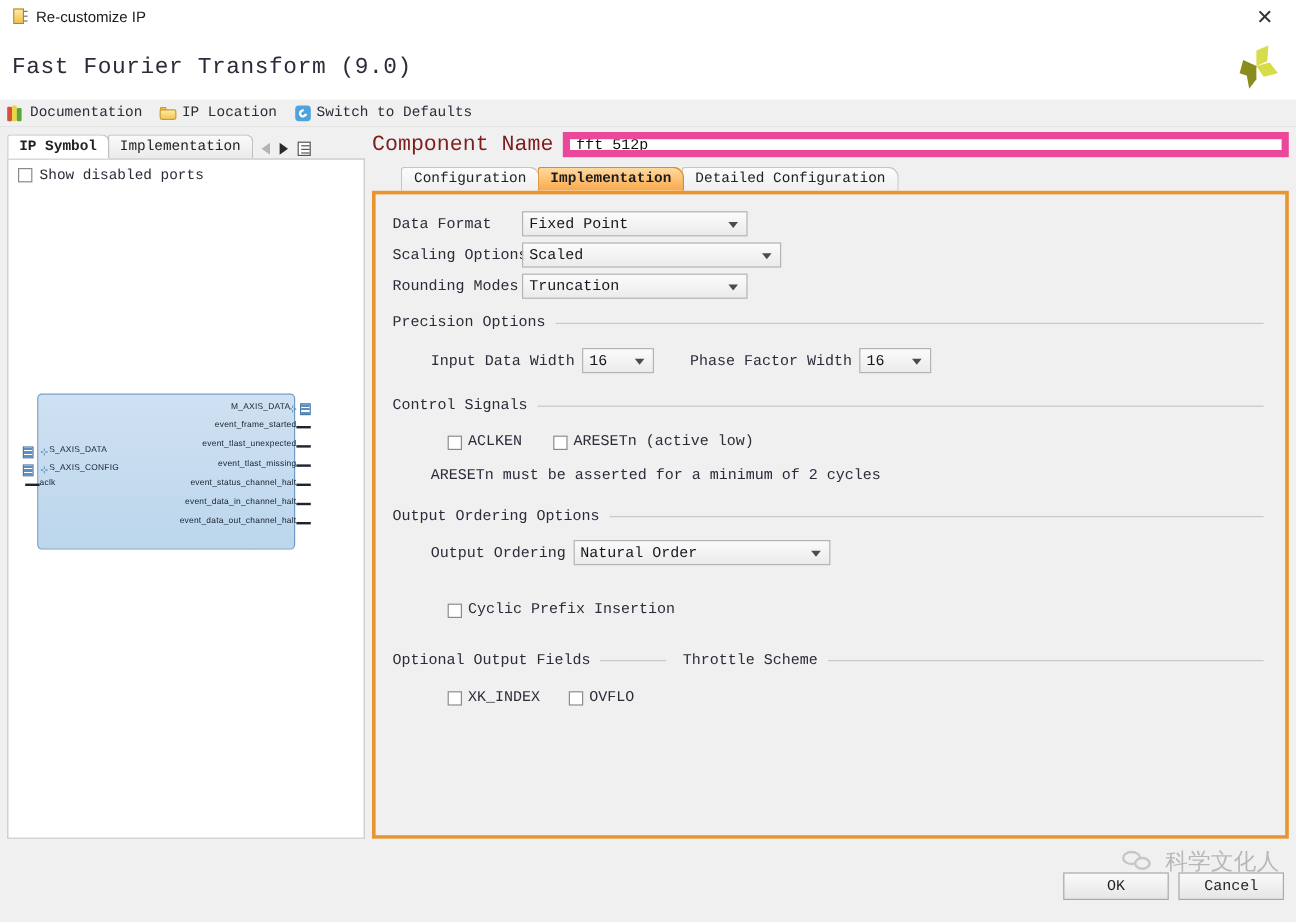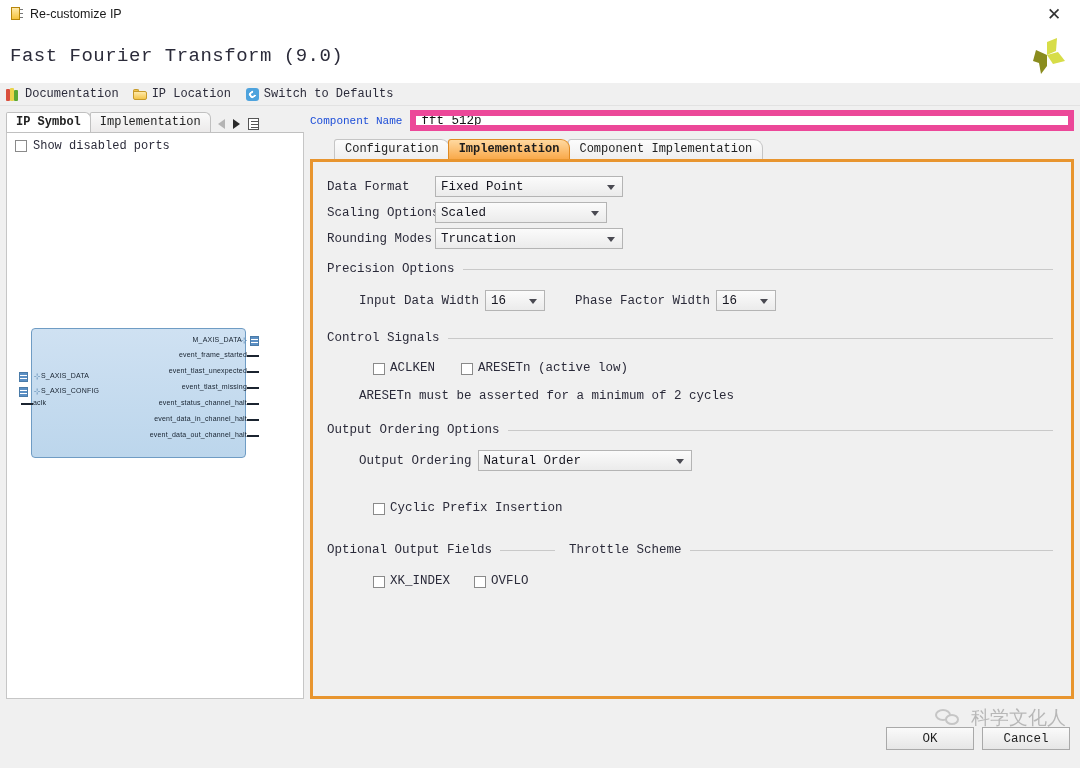--- a/index.html
+++ b/index.html
@@ -133,21 +133,21 @@
     border: 1px solid #4a7ba8;
   }
   .bus-plus {
     position: absolute; width: 8px; height: 8px; color: #4a7ba8; font-size: 8px;
     line-height: 8px; text-align: center;
   }
 
   
   .right-panel { flex: 1; display: flex; flex-direction: column; }
   .comp-row { display: flex; align-items: center; gap: 8px; margin-bottom: 6px; }
-  .comp-label { font-family:"Liberation Mono", monospace; font-size: 11px; color:#1d4ed8; white-space:nowrap; }
+  .comp-label { font-family:"Liberation Mono", monospace; font-size: 18px; color:#7f1d1d; white-space:nowrap; }
   .comp-input {
     flex: 1; height: 21px; background: #fff; border: 6px solid #ec4899;
     font-family:"Liberation Mono", monospace; font-size: 12.5px; color:#111;
     padding: 0 5px; outline: none;
   }
   .rtabs { display: flex; align-items: flex-end; height: 22px; padding-left: 24px; }
   .rtab {
     font-family:"Liberation Mono", monospace; font-size: 12px; color:#222;
     padding: 2px 10px 3px 10px; cursor: pointer;
     border: 1px solid #c5c5c5; border-bottom: none;
@@ -333,36 +333,36 @@
 
   <div class="right-panel">
     <div class="comp-row">
       <span class="comp-label">Component Name</span>
       <input class="comp-input" type="text" value="fft_512p" style="">
     </div>
 
     <div class="rtabs">
       <div class="rtab">Configuration</div>
       <div class="rtab active">Implementation</div>
-      <div class="rtab">Component Implementation</div>
+      <div class="rtab">Detailed Configuration</div>
     </div>
 
     <div class="panel-box">
 
       <div class="frow">
         <span class="flabel" style="width:108px;">Data Format</span>
         <div class="ddown" style="width:188px;">
           <span>Fixed Point</span>
           <span class="caret"></span>
         </div>
       </div>
 
       <div class="frow">
         <span class="flabel" style="width:108px;">Scaling Options</span>
-        <div class="ddown" style="width:172px;">
+        <div class="ddown" style="width:216px;">
           <span>Scaled</span>
           <span class="caret"></span>
         </div>
       </div>
 
       <div class="frow">
         <span class="flabel" style="width:108px;">Rounding Modes</span>
         <div class="ddown" style="width:188px;">
           <span>Truncation</span>
           <span class="caret"></span>

